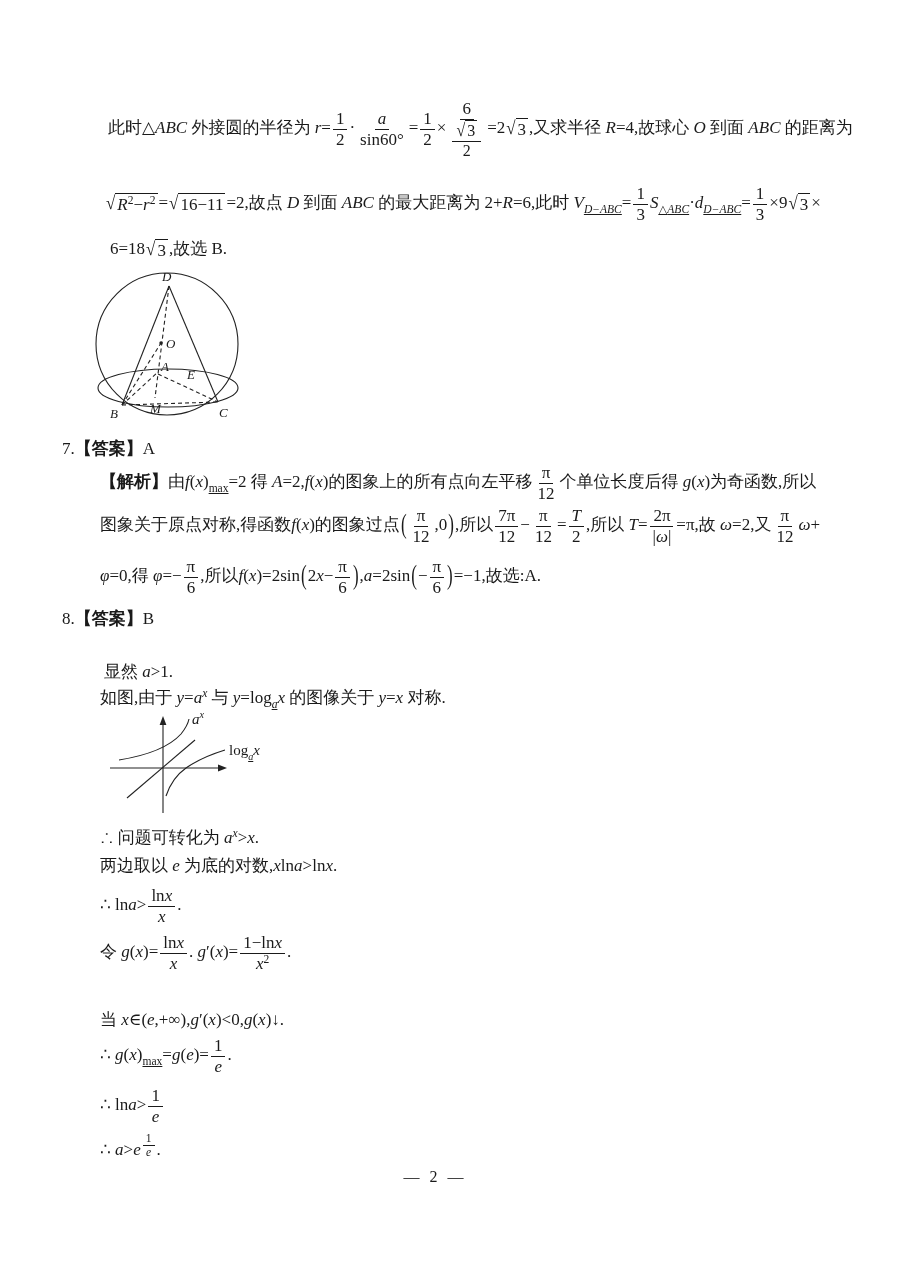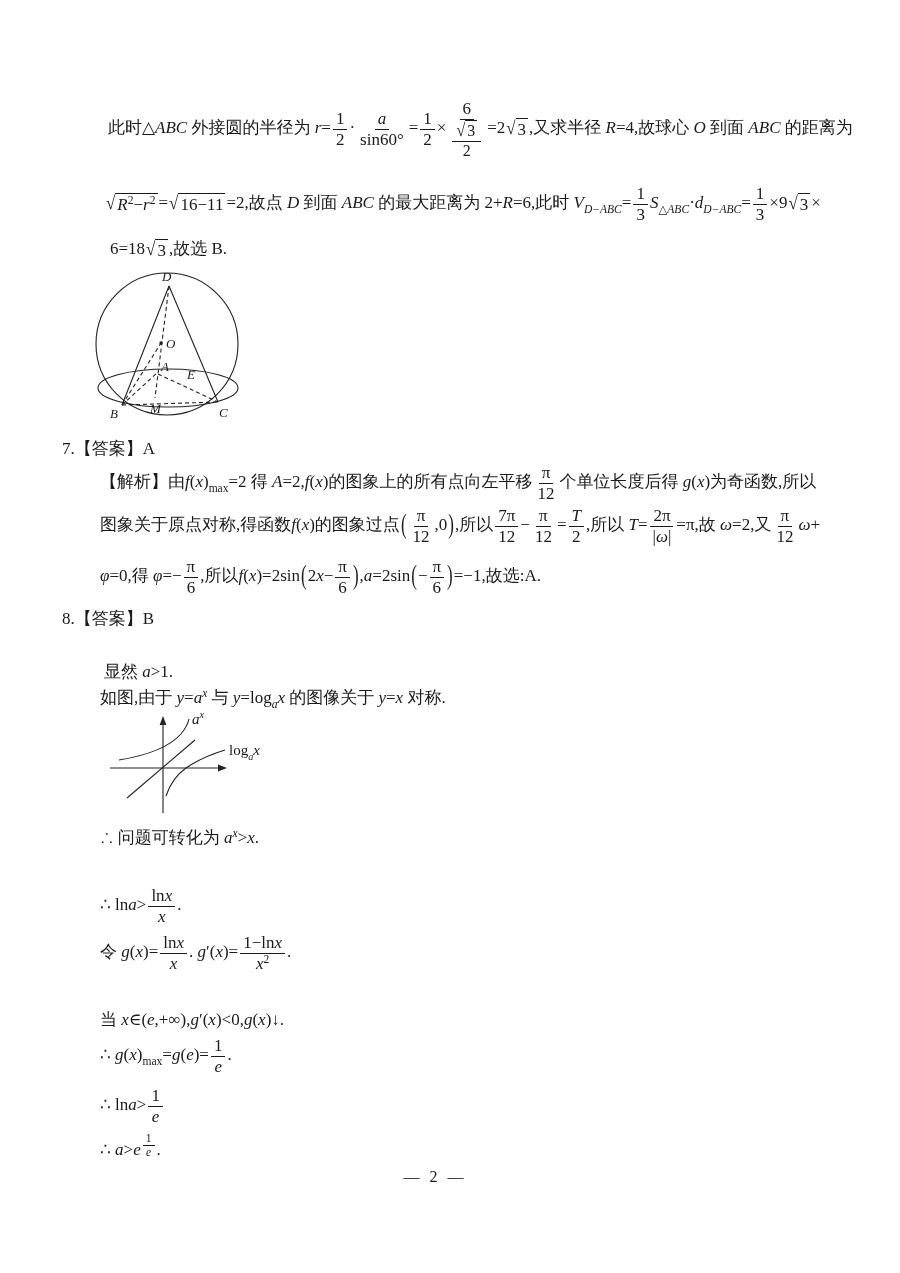--- a/index.html
+++ b/index.html
@@ -6,33 +6,33 @@
   .page{
     position:relative;
     width:900px;height:1273px;
     background:#ffffff;
     color:#1a1a1a;
     font-family:"Liberation Serif","DejaVu Serif",serif;
     font-size:17px;
     overflow:hidden;
   }
   .ln{position:absolute;white-space:nowrap;line-height:1.35;}
-  .b{font-weight:normal;}
+  .b{font-weight:bold;}
   .it{font-style:italic;}
   
   .fr{display:inline-flex;flex-direction:column;align-items:center;vertical-align:middle;margin:0 2px;text-align:center;}
   .fr>.n{display:block;padding:0 3px;border-bottom:1.2px solid #1a1a1a;line-height:1.15;}
   .fr>.d{display:block;padding:0 3px;line-height:1.15;}
   .fr .fr{font-size:0.94em;margin:0 1px;}
   
   .sq{display:inline-flex;align-items:flex-start;vertical-align:middle;margin:0 1px;}
   .sq>.rad{line-height:1.1;transform:scaleY(1.12);transform-origin:top;}
   .sq>.c{border-top:1.2px solid #1a1a1a;line-height:1.25;padding:0 2px;}
   sup,sub{font-size:0.68em;line-height:1;}
-  sub{vertical-align:-0.45em;}
+  sub{vertical-align:-0.45em;text-decoration:underline;}
   sup{vertical-align:0.55em;}
   sup .fr,sub .fr{vertical-align:middle;}
   
   .bp{display:inline-block;transform:scaleY(1.55);font-weight:300;margin:0 1px;vertical-align:-0.08em;}
   .num{display:inline-block;}
   svg{display:block;}
   .figure{position:absolute;}
   .glabel{position:absolute;white-space:nowrap;font-size:15px;text-align:right;}
   .footer{position:absolute;left:0;width:870px;text-align:center;letter-spacing:3px;font-size:16px;}
 </style>
@@ -167,20 +167,21 @@
       <g fill="#222" stroke="none">
         <polygon points="122,56 113,52.6 113,59.4"></polygon>
         <polygon points="58,4 54.6,13 61.4,13"></polygon>
       </g>
     </svg>
     <span class="glabel" style="left:87px;top:-2px"><span class="it">a</span><sup><span class="it">x</span></sup></span>
     <span class="glabel" style="left:124px;top:30px">log<sub><span class="it">a</span></sub><span class="it">x</span></span>
   </div>
 
   <div class="ln" style="left:100px;top:827px">∴ 问题可转化为 <span class="it">a</span><sup><span class="it">x</span></sup>&gt;<span class="it">x</span>.</div>
+  <div class="ln" style="left:100px;top:855px">两边取以 <span class="it">e</span> 为底的对数,<span class="it">x</span>ln<span class="it">a</span>&gt;ln<span class="it">x</span>.</div>
   <div class="ln" style="left:100px;top:886px">∴ ln<span class="it">a</span>&gt;<span class="fr">
         <span class="n">ln<span class="it">x</span></span>
         <span class="d"><span class="it">x</span></span>
       </span>.</div>
   <div class="ln" style="left:100px;top:933px">令 <span class="it">g</span>(<span class="it">x</span>)=<span class="fr">
         <span class="n">ln<span class="it">x</span></span>
         <span class="d"><span class="it">x</span></span>
       </span>. <span class="it">g</span>′(<span class="it">x</span>)=<span class="fr">
         <span class="n">1−ln<span class="it">x</span></span>
         <span class="d"><span class="it">x</span><sup>2</sup></span>

